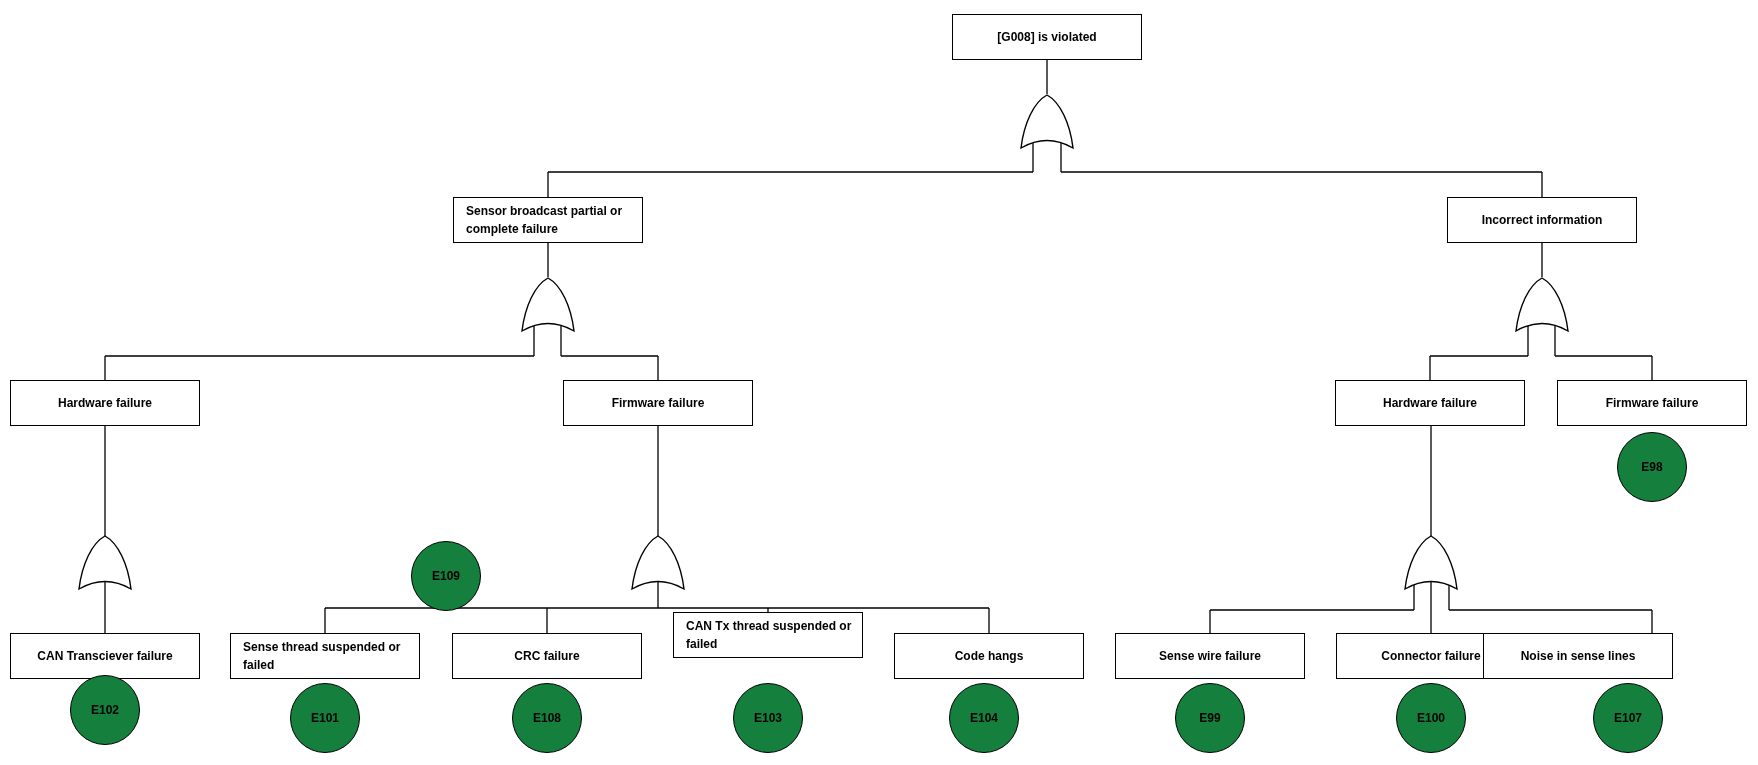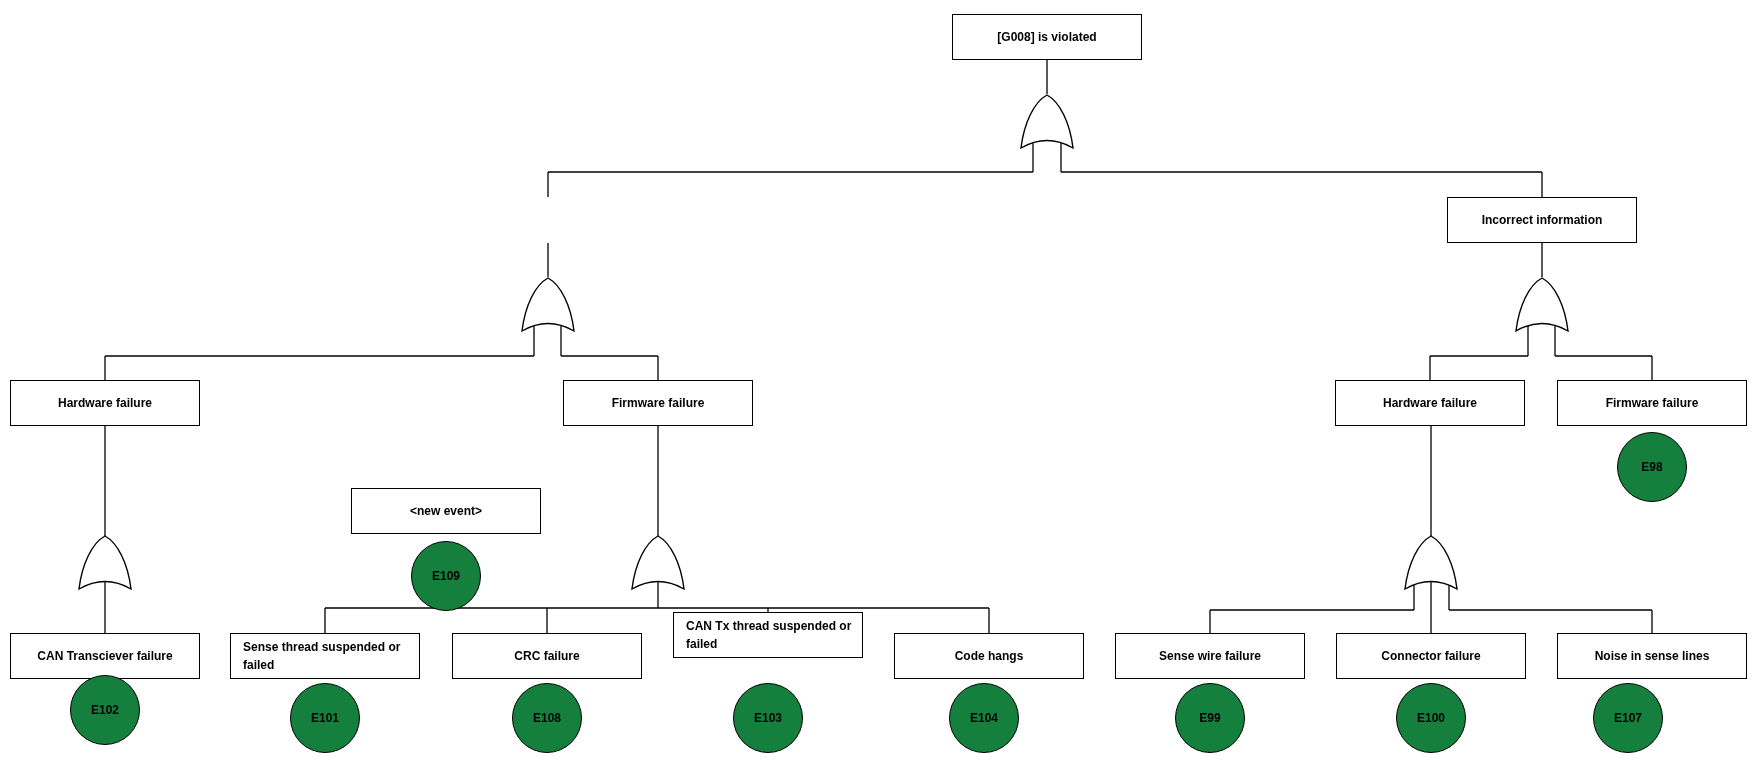--- a/index.html
+++ b/index.html
@@ -86,34 +86,34 @@
       <path d="M2,55 C5,30 15,9 28,2 C41,9 51,30 54,55 Q28,40 2,55 Z" fill="#fff" stroke="#000" stroke-width="1.4"></path>
     </svg>
   <svg class="gate" style="left:630px;top:534px" width="56" height="58" viewBox="0 0 56 58">
       <path d="M2,55 C5,30 15,9 28,2 C41,9 51,30 54,55 Q28,40 2,55 Z" fill="#fff" stroke="#000" stroke-width="1.4"></path>
     </svg>
   <svg class="gate" style="left:1403px;top:534px" width="56" height="58" viewBox="0 0 56 58">
       <path d="M2,55 C5,30 15,9 28,2 C41,9 51,30 54,55 Q28,40 2,55 Z" fill="#fff" stroke="#000" stroke-width="1.4"></path>
     </svg>
 
   <div class="box" style="left:952px;top:14px">[G008] is violated</div>
+  <div class="box leftalign" style="left:453px;top:197px">Sensor broadcast partial or complete failure</div>
   <div class="box" style="left:1447px;top:197px">Incorrect information</div>
   <div class="box" style="left:10px;top:380px">Hardware failure</div>
   <div class="box" style="left:563px;top:380px">Firmware failure</div>
   <div class="box" style="left:1335px;top:380px">Hardware failure</div>
   <div class="box" style="left:1557px;top:380px">Firmware failure</div>
-  <div class="box" style="left:351px;top:488px">&lt;new event&gt;</div>
   <div class="box" style="left:10px;top:633px">CAN Transciever failure</div>
   <div class="box leftalign" style="left:230px;top:633px">Sense thread suspended or failed</div>
   <div class="box" style="left:452px;top:633px">CRC failure</div>
   <div class="box leftalign" style="left:673px;top:612px">CAN Tx thread suspended or failed</div>
   <div class="box" style="left:894px;top:633px">Code hangs</div>
   <div class="box" style="left:1115px;top:633px">Sense wire failure</div>
   <div class="box" style="left:1336px;top:633px">Connector failure</div>
-  <div class="box" style="left:1557px;top:633px">Noise in sense lines</div>
+  <div class="box" style="left:1483px;top:633px">Noise in sense lines</div>
 
   <div class="circle" style="left:1617px;top:432px">E98</div>
   <div class="circle" style="left:411px;top:541px">E109</div>
   <div class="circle" style="left:70px;top:675px">E102</div>
   <div class="circle" style="left:290px;top:683px">E101</div>
   <div class="circle" style="left:512px;top:683px">E108</div>
   <div class="circle" style="left:733px;top:683px">E103</div>
   <div class="circle" style="left:949px;top:683px">E104</div>
   <div class="circle" style="left:1175px;top:683px">E99</div>
   <div class="circle" style="left:1396px;top:683px">E100</div>

